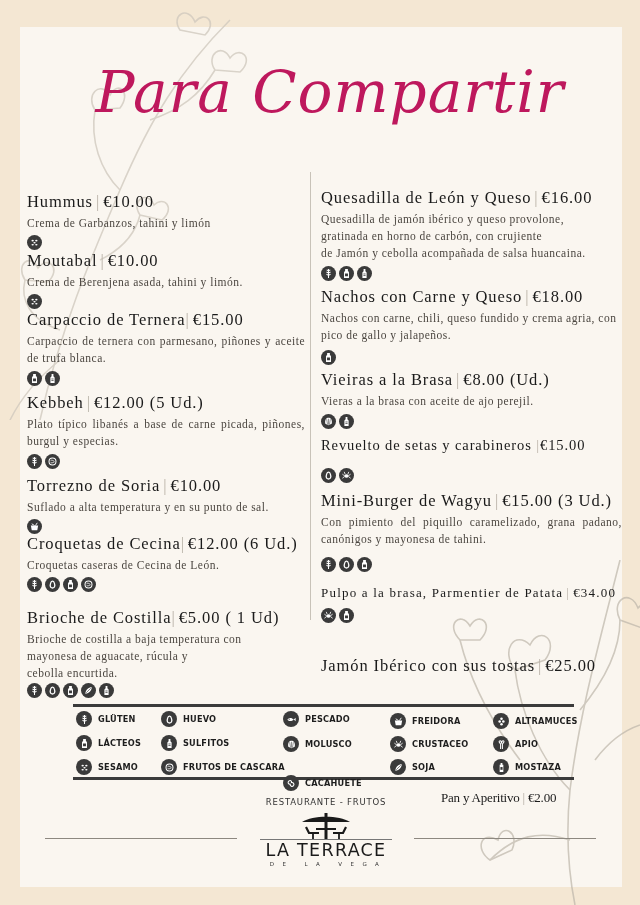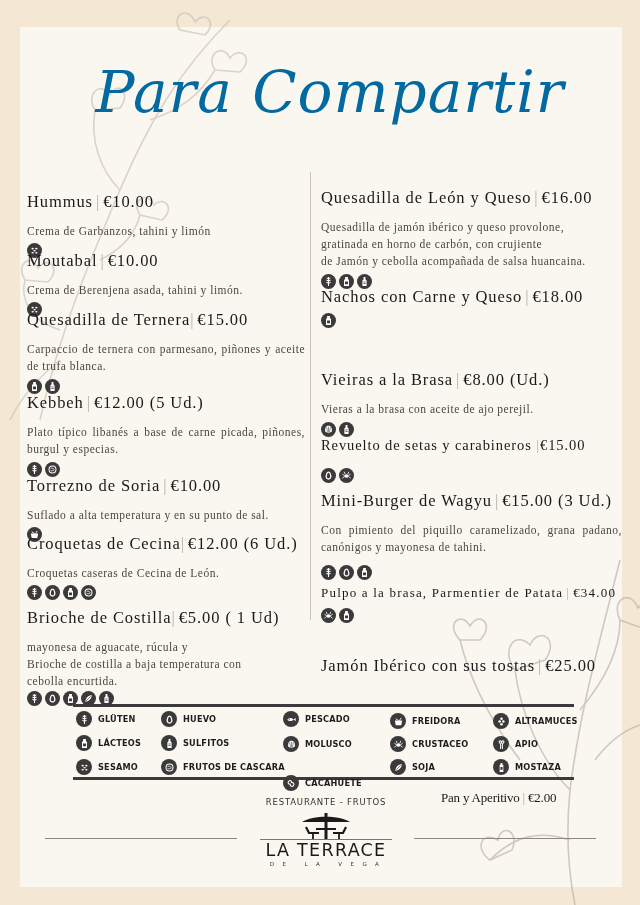--- a/index.html
+++ b/index.html
@@ -11,38 +11,38 @@
     color: #1c1c1c;
   }
   .panel {
     position: absolute; left: 20px; top: 27px; width: 602px; height: 860px;
     background: #faf6f0;
   }
   .floral { position: absolute; pointer-events: none; }
   .title {
     position: absolute; left: 0; width: 640px; top: 42px; text-align: center;
     font-family: "DejaVu Serif", serif; font-style: italic;
-    font-size: 58px; font-weight: 300; letter-spacing: 1px; color: #0369a1;
+    font-size: 58px; font-weight: 300; letter-spacing: 1px; color: #be185d;
     line-height: 100px;
     padding-left: 20px;
   }
   .col { position: absolute; }
   .col.left { left: 27px; top: 172px; width: 278px; }
   .col.right { left: 321px; top: 168px; width: 301px; }
   .divider-v { position: absolute; left: 310px; top: 172px; width: 1px; height: 448px; background: #c8c2b8; }
 
   .item { position: absolute; left: 0; width: 100%; }
   .item-title {
     font-family: "Liberation Serif", serif;
     font-size: 16.5px; letter-spacing: 0.9px; color: #1a1a1a; white-space: nowrap; line-height: 20px; margin-top: 20px;
   }
   .item-title .sep { color: #b9b2a8; font-weight: 300; margin: 0 3px; }
   .item-desc {
     font-family: "Liberation Serif", serif;
-    font-size: 11.5px; color: #4b4640; letter-spacing: 0.5px; line-height: 17px; margin-top: 11px;
+    font-size: 11.5px; color: #4b4640; letter-spacing: 0.5px; line-height: 17px; margin-top: 3px;
   }
   .item-desc.justify { text-align: justify; text-align-last: left; }
   .icons { display: flex; gap: 3px; margin-top: 3px; }
   .aicon {
     width: 15px; height: 15px; border-radius: 50%; background: #3a3a3a;
     display: inline-flex; align-items: center; justify-content: center; flex: none;
   }
   .aicon svg { width: 11px; height: 11px; }
   .item-title.big { font-size: 13px; letter-spacing: 1.2px; line-height: 24px; white-space: normal; text-align: justify; text-align-last: left; }
 
@@ -192,21 +192,21 @@
     <div class="icons">
         <span class="aicon">
           <svg>
             <use href="#ic-sesamo"></use>
           </svg>
         </span>
       </div>
   </div>
 
   <div class="item" style="top:118px">
-    <div class="item-title"><span>Quesadilla de Ternera</span><span class="sep" style="margin-left:0">|</span><span>€15.00</span></div>
+    <div class="item-title"><span>Carpaccio de Ternera</span><span class="sep" style="margin-left:0">|</span><span>€15.00</span></div>
     <div class="item-desc justify">Carpaccio de ternera con parmesano, piñones y aceite de trufa blanca.</div>
     <div class="icons" style="margin-top:4px">
         <span class="aicon">
           <svg>
             <use href="#ic-lacteos"></use>
           </svg>
         </span>
         <span class="aicon">
           <svg>
             <use href="#ic-sulfitos"></use>
@@ -267,22 +267,22 @@
           <svg>
             <use href="#ic-frutos"></use>
           </svg>
         </span>
       </div>
   </div>
 
   <div class="item" style="top:416px">
     <div class="item-title"><span>Brioche de Costilla</span><span class="sep" style="margin-left:0">|</span><span>€5.00</span> <span>( 1 Ud)</span></div>
     <div class="item-desc">
+      <div>Brioche de costilla a baja temperatura con</div>
       <div>mayonesa de aguacate, rúcula y</div>
-      <div>Brioche de costilla a baja temperatura con</div>
       <div>cebolla encurtida.</div>
     </div>
     <div class="icons" style="margin-top:1px">
         <span class="aicon">
           <svg>
             <use href="#ic-gluten"></use>
           </svg>
         </span>
         <span class="aicon">
           <svg>
@@ -330,20 +330,21 @@
         <span class="aicon">
           <svg>
             <use href="#ic-sulfitos"></use>
           </svg>
         </span>
       </div>
   </div>
 
   <div class="item" style="top:99px">
     <div class="item-title"><span>Nachos con Carne y Queso</span><span class="sep">|</span><span>€18.00</span></div>
+    <div class="item-desc">Nachos con carne, chili, queso fundido y crema agria, con pico de gallo y jalapeños.</div>
     <div class="icons" style="margin-top:6px">
         <span class="aicon">
           <svg>
             <use href="#ic-lacteos"></use>
           </svg>
         </span>
       </div>
   </div>
 
   <div class="item" style="top:182px">

